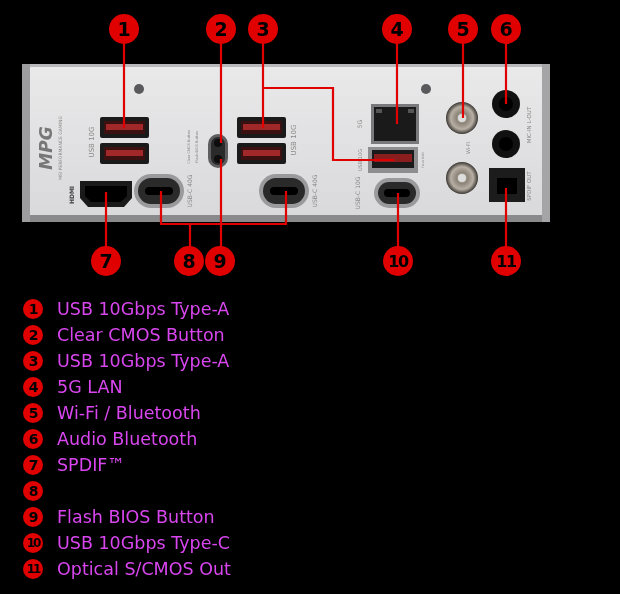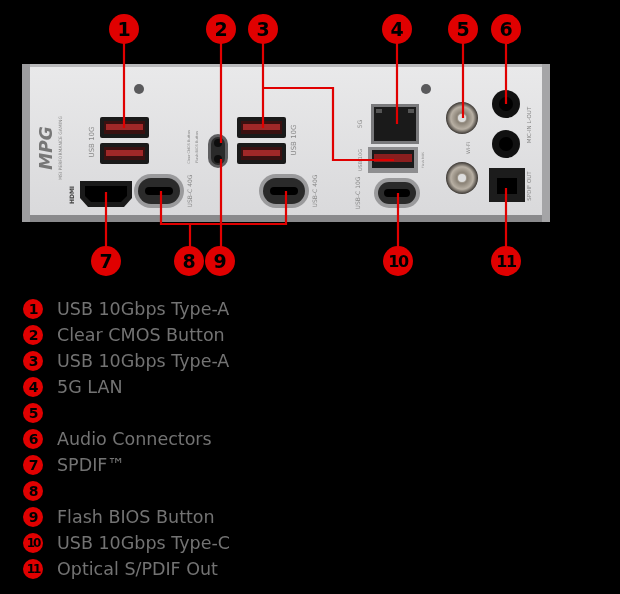--- a/index.html
+++ b/index.html
@@ -2,21 +2,21 @@
 <html><head>
   <meta charset="utf-8">
   <style>
     html, body { margin: 0; padding: 0; background: #000; }
     body { width: 620px; height: 594px; position: relative; overflow: hidden; font-family: "DejaVu Sans", sans-serif; }
     #panel-svg { position: absolute; left: 0; top: 0; width: 620px; height: 290px; }
     .legend { position: absolute; left: 22px; top: 296px; margin: 0; padding: 0; list-style: none; }
     .legend-item { display: flex; align-items: center; height: 26px; }
     .badge { width: 20px; height: 20px; border-radius: 50%; background: #e00000; color: #000; font-weight: bold; font-size: 14px; display: flex; align-items: center; justify-content: center; margin-right: 14px; margin-left: 1px; font-family: "DejaVu Sans", sans-serif; letter-spacing: -1px; }
     .badge.two { font-size: 12px; letter-spacing: -2px; }
-    .legend-label { color: #737373; font-size: 17.5px; font-family: "DejaVu Sans", sans-serif; }
+    .legend-label { color: #d946ef; font-size: 17.5px; font-family: "DejaVu Sans", sans-serif; }
     svg text { font-family: "DejaVu Sans", sans-serif; }
   </style>
 </head>
 <body>
 
 <svg id="panel-svg" viewBox="0 0 620 290" xmlns="http://www.w3.org/2000/svg">
   <defs>
     <linearGradient id="plate" x1="0" y1="0" x2="0" y2="1">
       <stop offset="0" stop-color="#e9e9ea"></stop>
       <stop offset="1" stop-color="#d9d9db"></stop>
@@ -213,37 +213,38 @@
   <li class="legend-item">
       <span class="badge">3</span>
       <span class="legend-label">USB 10Gbps Type-A</span>
     </li>
   <li class="legend-item">
       <span class="badge">4</span>
       <span class="legend-label">5G LAN</span>
     </li>
   <li class="legend-item">
       <span class="badge">5</span>
+      <span class="legend-label">Wi-Fi / Bluetooth</span>
     </li>
   <li class="legend-item">
       <span class="badge">6</span>
-      <span class="legend-label">Audio Connectors</span>
+      <span class="legend-label">Audio Bluetooth</span>
     </li>
   <li class="legend-item">
       <span class="badge">7</span>
       <span class="legend-label">SPDIF™</span>
     </li>
   <li class="legend-item">
       <span class="badge">8</span>
     </li>
   <li class="legend-item">
       <span class="badge">9</span>
       <span class="legend-label">Flash BIOS Button</span>
     </li>
   <li class="legend-item">
       <span class="badge two">10</span>
       <span class="legend-label">USB 10Gbps Type-C</span>
     </li>
   <li class="legend-item">
       <span class="badge two">11</span>
-      <span class="legend-label">Optical S/PDIF Out</span>
+      <span class="legend-label">Optical S/CMOS Out</span>
     </li>
 </ul>
 
 </body></html>

